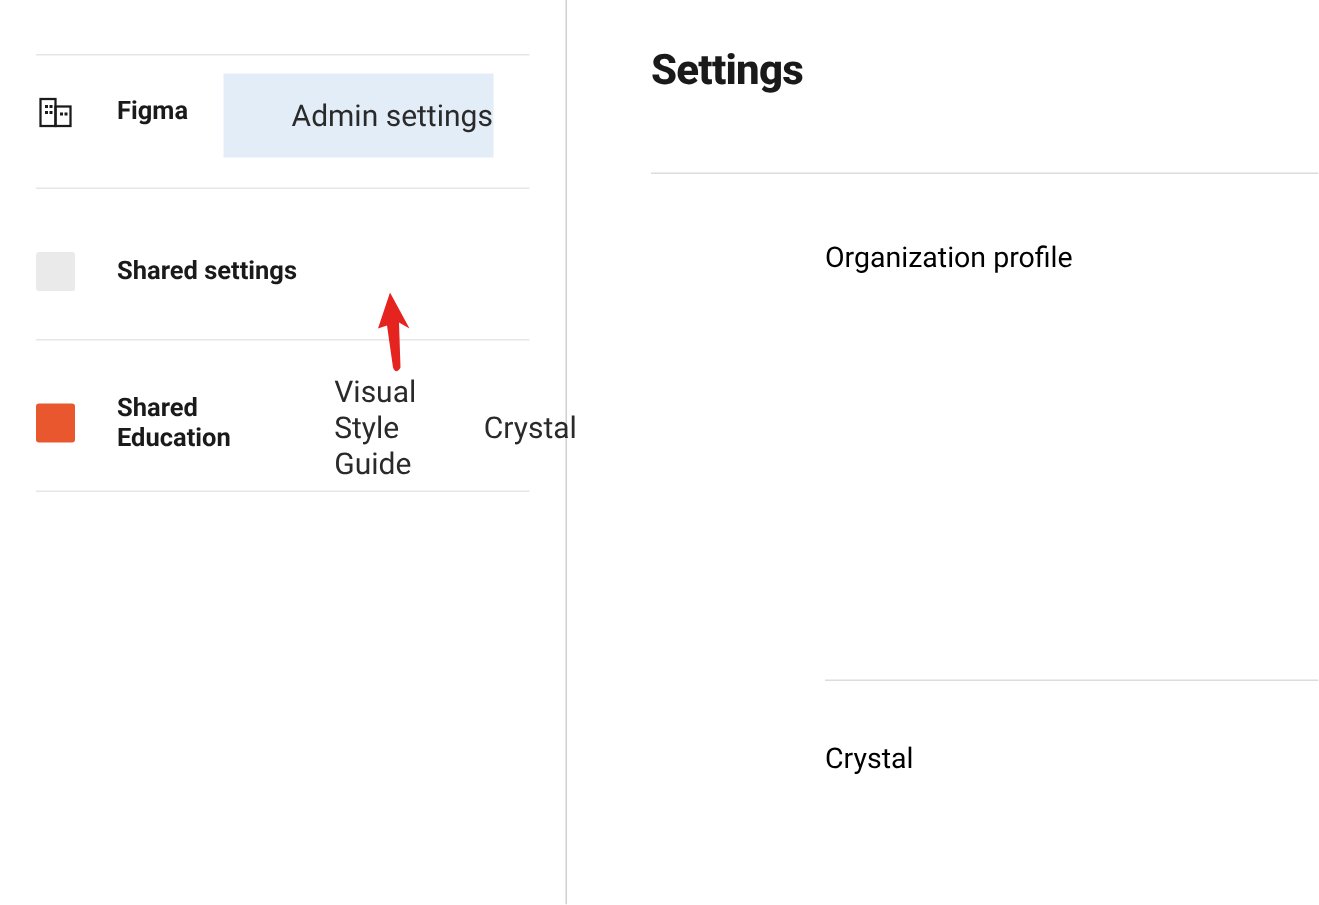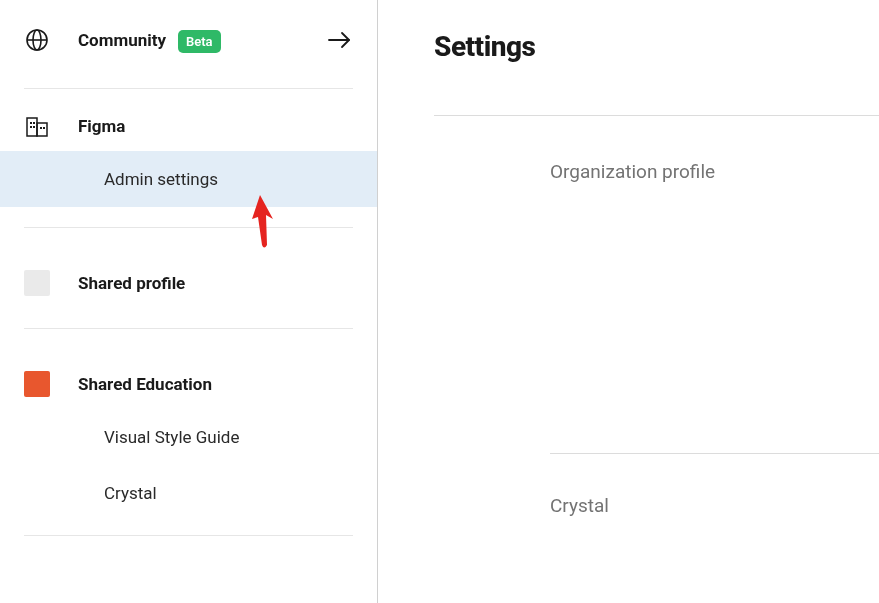--- a/index.html
+++ b/index.html
@@ -34,41 +34,41 @@
       align-items: center;
       gap: 28px;
     }
     .sidebar-divider {
       height: 1px;
       background: #e6e6e6;
       margin: 22px 24px 12px 24px;
     }
     .sidebar-section {
       display: flex;
-      flex-direction: column;
+      flex-direction: row;
     }
     .section-header {
       display: flex;
       align-items: center;
       gap: 28px;
       height: 50px;
       padding: 0 24px;
       cursor: pointer;
     }
     .section-title {
       font-weight: 700;
       font-size: 17px;
       color: #1a1a1a;
     }
     .sidebar-subitem {
       height: 56px;
       display: flex;
       align-items: center;
-      padding-left: 104px;
-      font-size: 17px;
+      padding-left: 45px;
+      font-size: 20px;
       color: #2a2a2a;
       cursor: pointer;
     }
     .sidebar-subitem.selected {
       background: #e2edf7;
     }
     .sub-divider {
       height: 1px;
       background: #e6e6e6;
       margin: 20px 24px 30px 24px;
@@ -117,62 +117,41 @@
       margin-bottom: 52px;
     }
     .main-hr {
       height: 1px;
       background: #dcdcdc;
       margin-bottom: 44px;
     }
     .section-row {
       padding-left: 116px;
       font-size: 19px;
-      color: #737373;
+      color: #000000;
       margin-bottom: 20px;
     }
     .main-hr2 {
       height: 1px;
       background: #dcdcdc;
       margin: 270px 0 40px 116px;
     }
     
     .cursor-anno {
       position: absolute;
       left: 240px;
       top: 187px;
       pointer-events: none;
     }
   </style>
 </head>
 <body>
 
 <div class="sidebar">
 
-  <div class="sidebar-row top">
-    <div class="left">
-      <span class="icon-box">
-        <svg width="24" height="24" viewBox="0 0 24 24" fill="none" stroke="#1a1a1a" stroke-width="1.6">
-          <circle cx="12" cy="12" r="10"></circle>
-          <ellipse cx="12" cy="12" rx="4" ry="10"></ellipse>
-          <line x1="2" y1="12" x2="22" y2="12"></line>
-        </svg>
-      </span>
-      <span>
-        <span class="label-text">Community</span>
-        <span class="badge">Beta</span>
-      </span>
-    </div>
-    <span class="icon-box">
-      <svg width="26" height="18" viewBox="0 0 26 18" fill="none" stroke="#1a1a1a" stroke-width="1.8" stroke-linecap="round" stroke-linejoin="round">
-        <line x1="2" y1="9" x2="22" y2="9"></line>
-        <polyline points="15,2 22,9 15,16"></polyline>
-      </svg>
-    </span>
-  </div>
 
   <div class="sidebar-divider"></div>
 
   <div class="sidebar-section">
     <div class="section-header">
       <span class="icon-box">
         <svg width="24" height="24" viewBox="0 0 24 24" fill="none" stroke="#1a1a1a" stroke-width="1.5">
           <rect x="2" y="4" width="10" height="18"></rect>
           <rect x="12" y="9" width="10" height="13"></rect>
           <rect x="5" y="8" width="2" height="2" fill="#1a1a1a" stroke="none"></rect>
@@ -190,21 +169,21 @@
     </div>
   </div>
 
   <div class="sub-divider"></div>
 
   <div class="sidebar-section">
     <div class="section-header">
       <span class="icon-box">
         <span class="color-swatch swatch-grey"></span>
       </span>
-      <span class="section-title">Shared profile</span>
+      <span class="section-title">Shared settings</span>
     </div>
   </div>
 
   <div class="sub-divider"></div>
 
   <div class="sidebar-section">
     <div class="section-header">
       <span class="icon-box">
         <span class="color-swatch swatch-orange"></span>
       </span>

